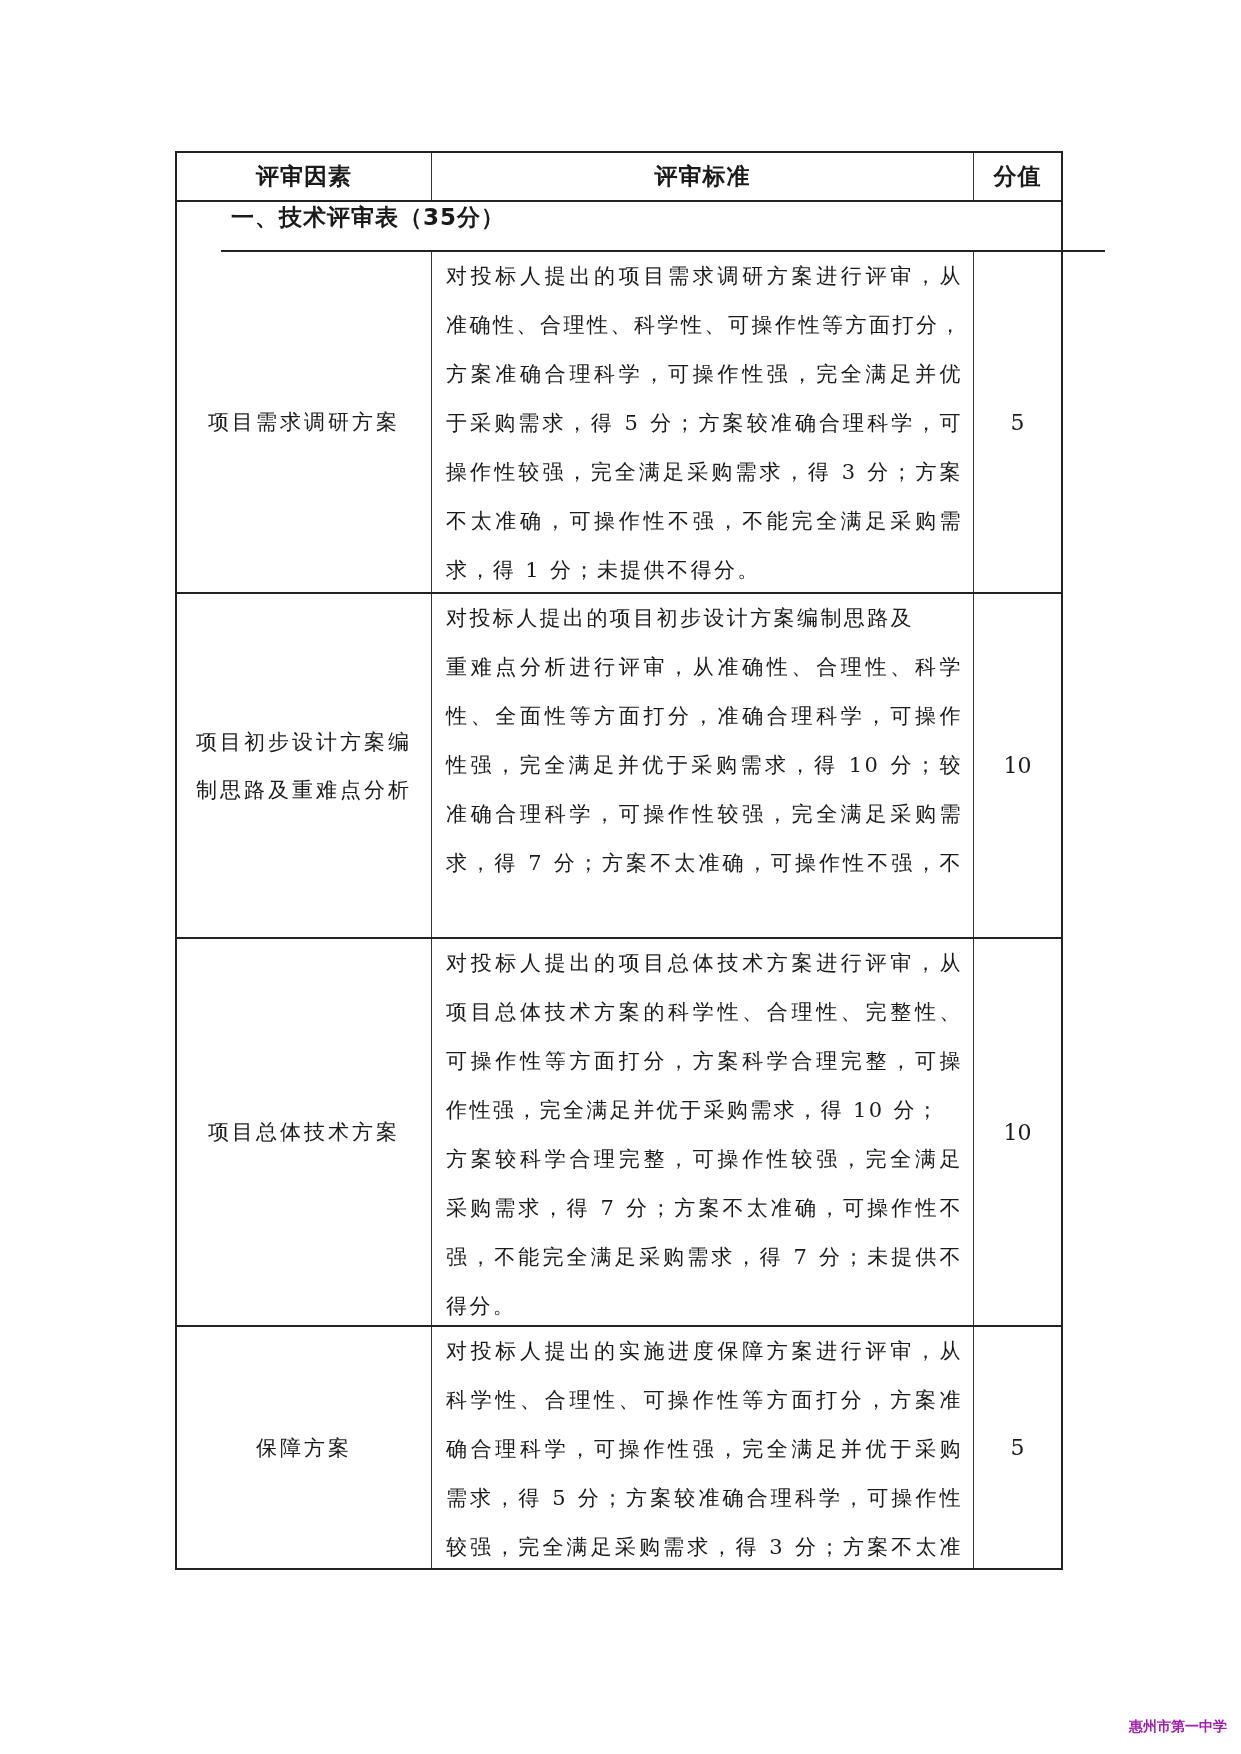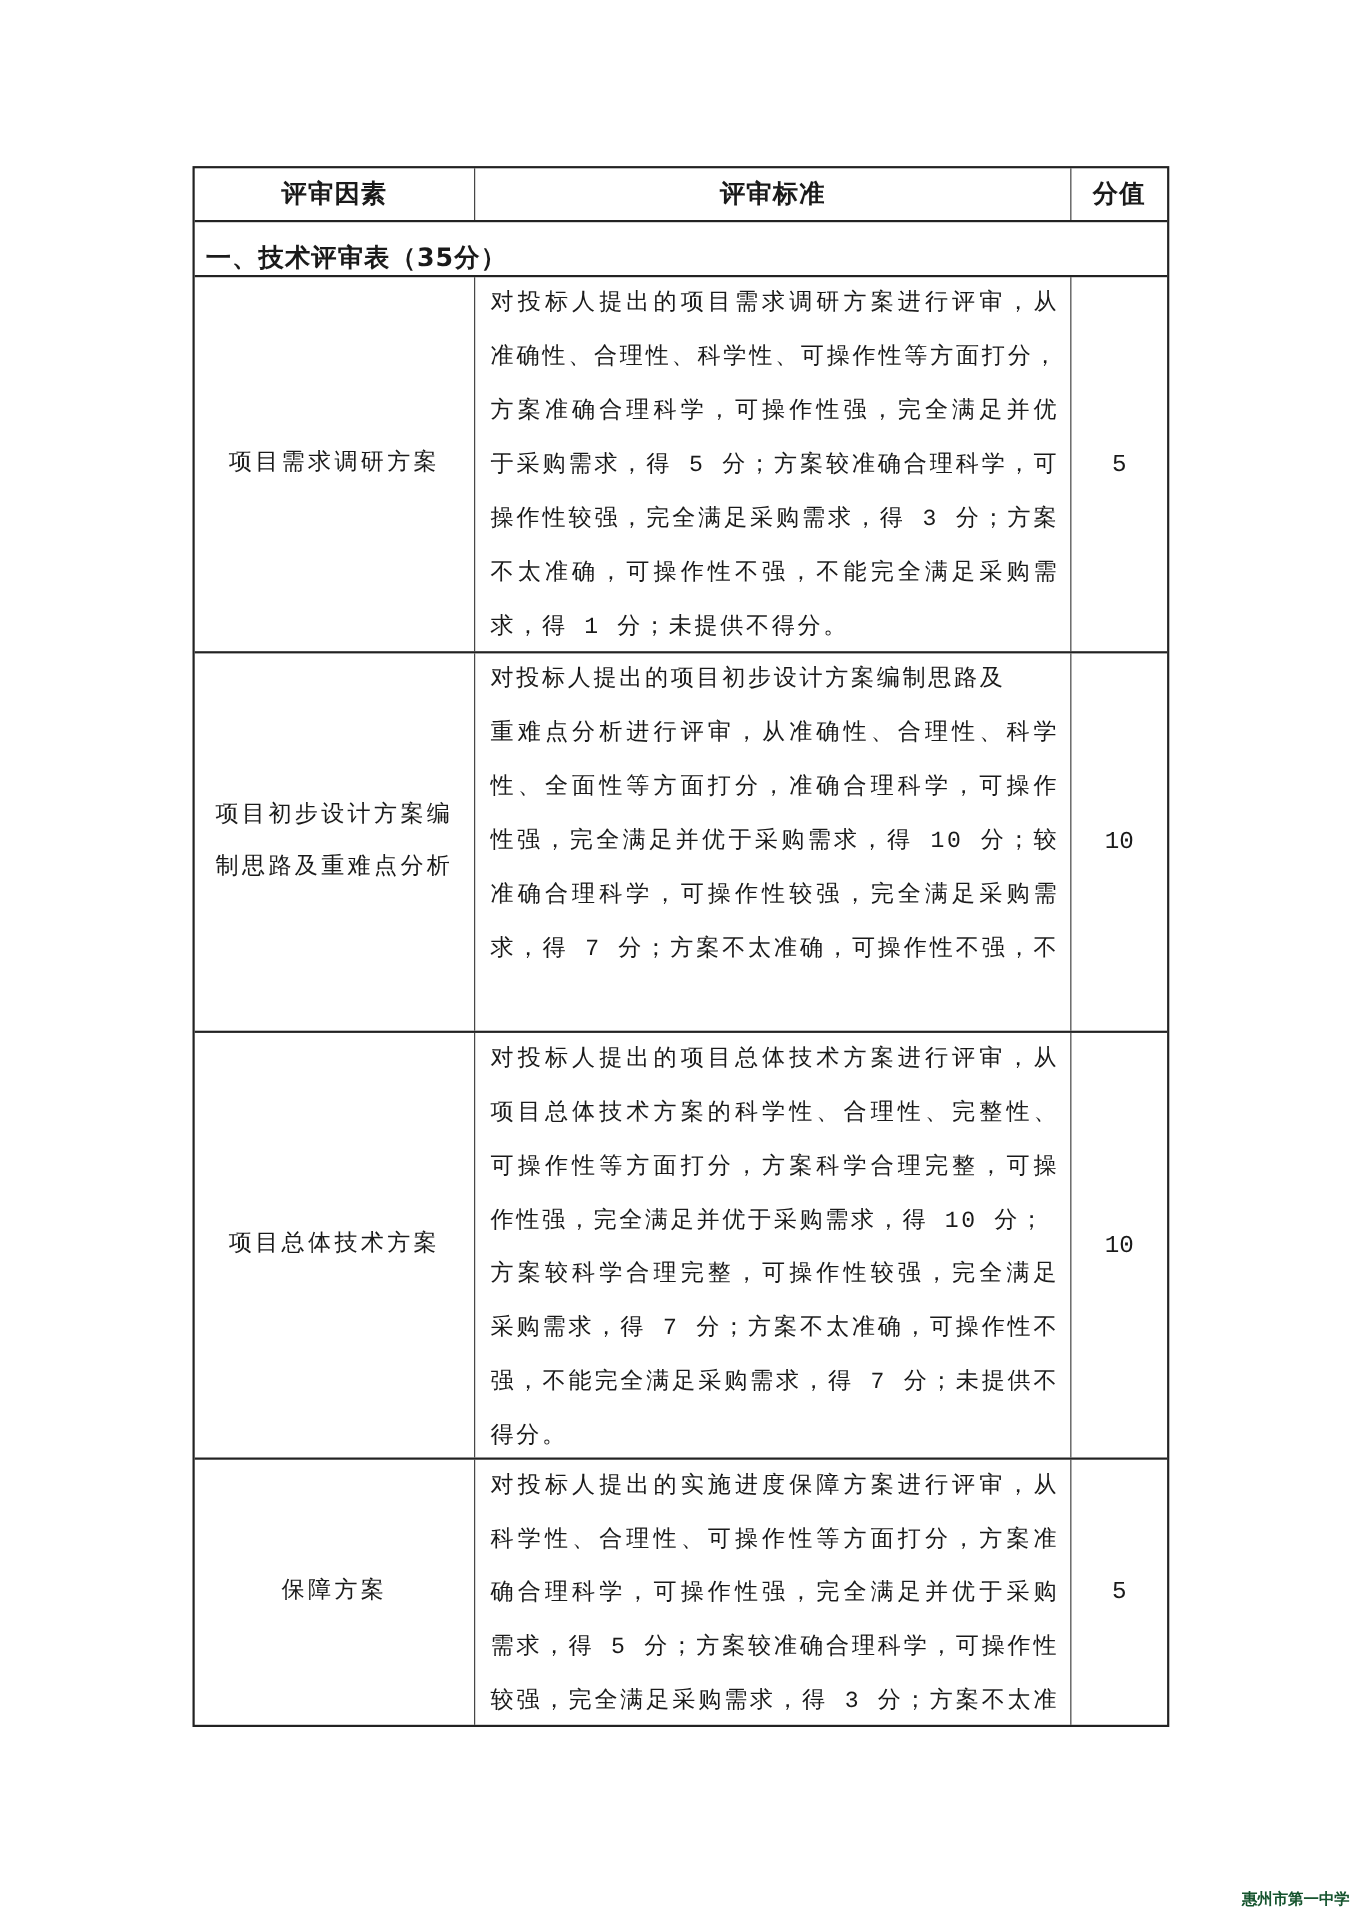--- a/index.html
+++ b/index.html
@@ -40,39 +40,39 @@
     .row.last { border-bottom: none; }
     .cell {
       position: absolute;
       top: 0;
       bottom: 0;
       box-sizing: border-box;
       display: flex;
       align-items: center;
       justify-content: center;
       text-align: center;
-      font-family: Liberation Mono, monospace;
     }
     .c1 { left: 0; width: 255px; border-right: 1.5px solid #333; }
     .c2 { left: 255px; width: 542px; border-right: 1.5px solid #333; }
     .c3 { left: 797px; width: 87px; }
     .hdr .cell {
       font-family: "DejaVu Sans", "Liberation Sans", sans-serif;
       font-weight: bold;
       font-size: 23px;
       letter-spacing: 1px;
     }
     .section {
       display: flex;
-      align-items: flex-end;
+      align-items: flex-start;
       padding-left: 10px;
       font-family: "DejaVu Sans", "Liberation Sans", sans-serif;
       font-weight: bold;
       font-size: 23px;
       letter-spacing: 1px;
+      margin-left: 44px;
     }
     .factor {
       font-size: 21px;
       line-height: 48px;
       padding: 0 10px;
       letter-spacing: 3px;
     }
     .desc {
       display: block;
       text-align: left;
@@ -96,21 +96,21 @@
     .score {
       font-size: 22px;
     }
     .footer {
       position: absolute;
       right: 14px;
       top: 1718px;
       font-family: "DejaVu Sans", "Liberation Sans", sans-serif;
       font-size: 14px;
       font-weight: bold;
-      color: #14532d;
+      color: #a21caf;
     }
   </style>
 </head>
 <body>
 
 <div class="page">
 
   <div class="tbl">
 
     <div class="row hdr" style="top:0; height:49px;">

